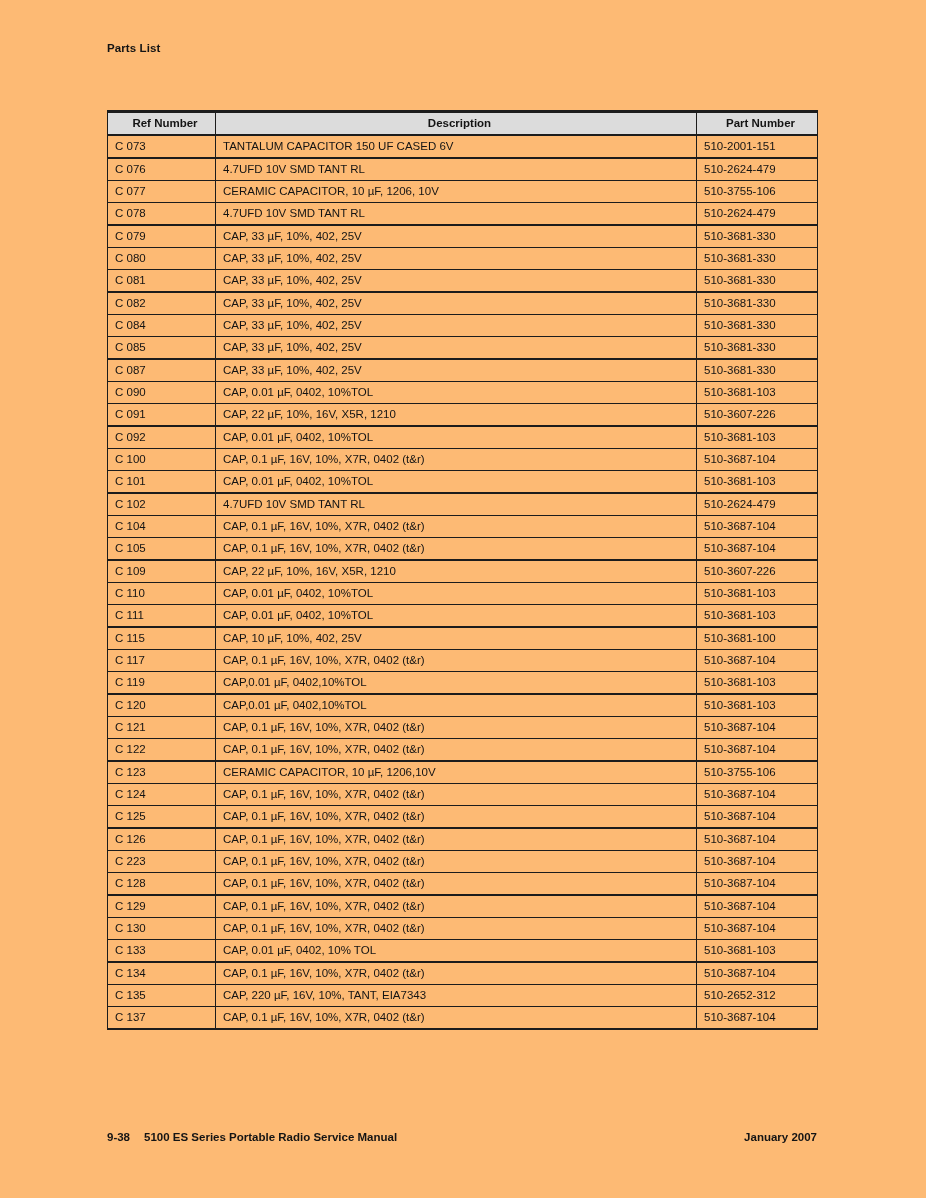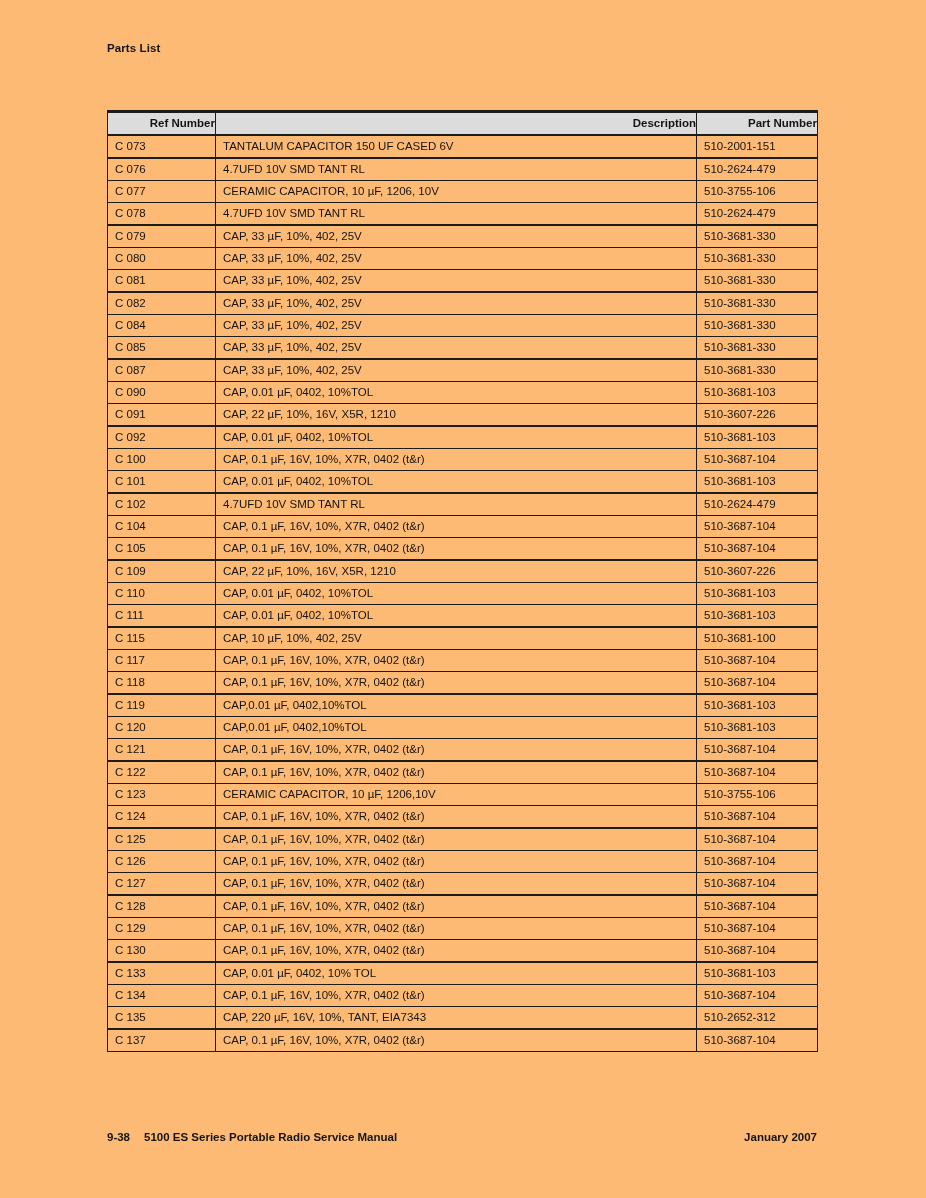--- a/index.html
+++ b/index.html
@@ -35,21 +35,21 @@
   table.parts-table col.c-ref  { width: 108px; }
   table.parts-table col.c-desc { width: 481px; }
   table.parts-table col.c-part { width: 121px; }
   table.parts-table th {
     background: #dcdcdc;
     border: 1px solid #1c1c1c;
     border-top: 3px solid #1c1c1c;
     border-bottom: 2px solid #1c1c1c;
     font-size: 11.5px;
     font-weight: bold;
-    text-align: right;
+    text-align: center;
     padding: 0 0 0 7px;
     height: 21px;
     line-height: 21px;
     white-space: nowrap;
     overflow: hidden;
   }
   table.parts-table td {
     border: 1px solid #1c1c1c;
     font-size: 11.5px;
     padding: 0 0 0 7px;
@@ -211,25 +211,20 @@
           <td>C 115</td>
           <td>CAP, 10 µF, 10%, 402, 25V</td>
           <td>510-3681-100</td>
         </tr>
         <tr>
           <td>C 117</td>
           <td>CAP, 0.1 µF, 16V, 10%, X7R, 0402 (t&amp;r)</td>
           <td>510-3687-104</td>
         </tr>
         <tr>
-          <td>C 118</td>
-          <td>CAP, 0.1 µF, 16V, 10%, X7R, 0402 (t&amp;r)</td>
-          <td>510-3687-104</td>
-        </tr>
-        <tr>
           <td>C 119</td>
           <td>CAP,0.01 µF, 0402,10%TOL</td>
           <td>510-3681-103</td>
         </tr>
         <tr>
           <td>C 120</td>
           <td>CAP,0.01 µF, 0402,10%TOL</td>
           <td>510-3681-103</td>
         </tr>
         <tr>
@@ -256,21 +251,21 @@
           <td>C 125</td>
           <td>CAP, 0.1 µF, 16V, 10%, X7R, 0402 (t&amp;r)</td>
           <td>510-3687-104</td>
         </tr>
         <tr>
           <td>C 126</td>
           <td>CAP, 0.1 µF, 16V, 10%, X7R, 0402 (t&amp;r)</td>
           <td>510-3687-104</td>
         </tr>
         <tr>
-          <td>C 127</td>
+          <td>C 223</td>
           <td>CAP, 0.1 µF, 16V, 10%, X7R, 0402 (t&amp;r)</td>
           <td>510-3687-104</td>
         </tr>
         <tr>
           <td>C 128</td>
           <td>CAP, 0.1 µF, 16V, 10%, X7R, 0402 (t&amp;r)</td>
           <td>510-3687-104</td>
         </tr>
         <tr>
           <td>C 129</td>

